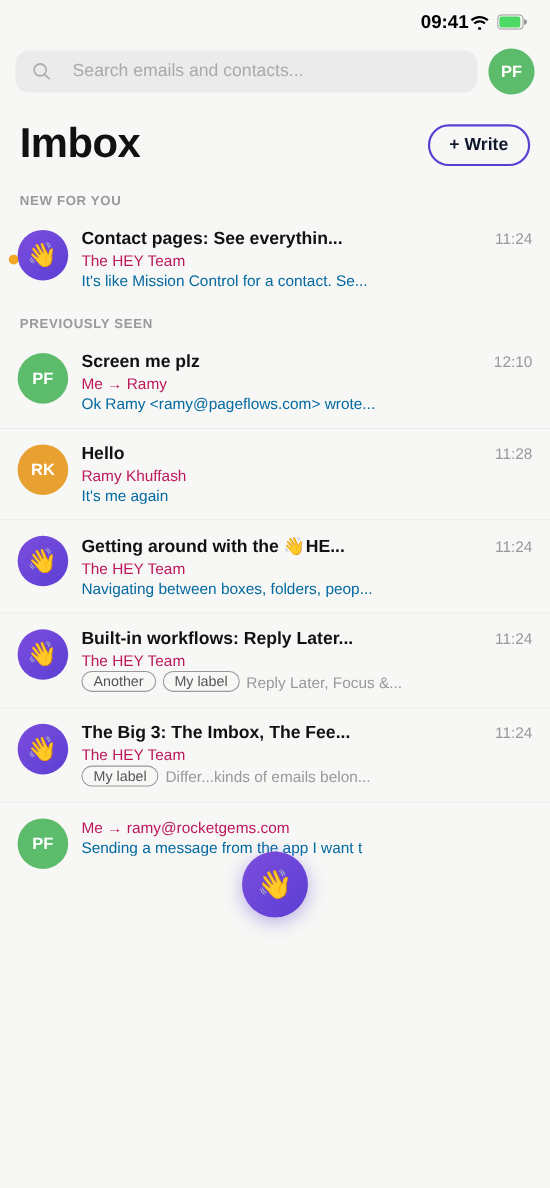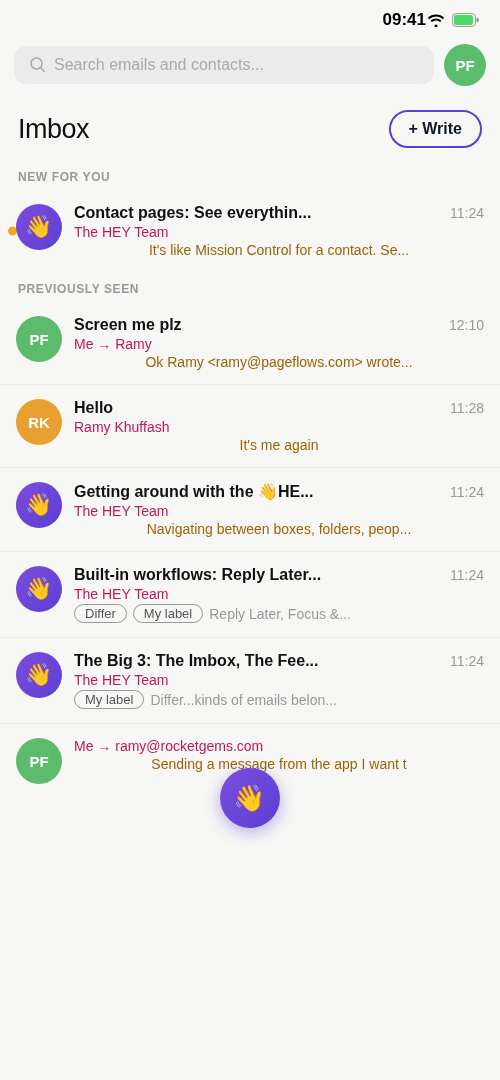--- a/index.html
+++ b/index.html
@@ -44,20 +44,21 @@
       background: #ebebeb;
       border-radius: 12px;
       padding: 10px 16px;
       display: flex;
       align-items: center;
       gap: 8px;
     }
     .search-bar-text {
       font-size: 16px;
       color: #aaa;
+      margin-left: 12px;
     }
     .avatar-pf {
       width: 42px;
       height: 42px;
       border-radius: 50%;
       background: #5dbc6b;
       display: flex;
       align-items: center;
       justify-content: center;
       color: white;
@@ -67,22 +68,22 @@
     }
 
     
     .header {
       display: flex;
       align-items: center;
       justify-content: space-between;
       padding: 16px 18px 12px;
     }
     .header-title {
-      font-size: 27px;
-      font-weight: 400;
+      font-size: 38px;
+      font-weight: 700;
       color: #111;
       letter-spacing: -0.5px;
     }
     .write-btn {
       border: 2px solid #5b3fd4;
       border-radius: 22px;
       padding: 8px 18px;
       background: transparent;
       color: #0f172a;
       font-size: 16px;
@@ -169,25 +170,24 @@
       flex-shrink: 0;
       margin-left: 8px;
     }
     .email-sender {
       font-size: 14px;
       color: #be185d;
       margin-bottom: 2px;
     }
     .email-preview {
       font-size: 14px;
-      color: #a16207;
+      color: #0369a1;
       white-space: nowrap;
       overflow: hidden;
       text-overflow: ellipsis;
-      text-align: center;
     }
 
     
     .unread-dot {
       width: 9px;
       height: 9px;
       border-radius: 50%;
       background: #f5a623;
       position: absolute;
       left: 8px;
@@ -361,21 +361,21 @@
     <div class="avatar avatar-hey">
       <span class="hey-icon">👋</span>
     </div>
     <div class="email-content">
       <div class="email-top">
         <span class="email-subject">Built-in workflows: Reply Later...</span>
         <span class="email-time">11:24</span>
       </div>
       <div class="email-sender">The HEY Team</div>
       <div class="tags">
-        <span class="tag">Differ</span>
+        <span class="tag">Another</span>
         <span class="tag">My label</span>
         <span class="tags-preview"> Reply Later, Focus &amp;...</span>
       </div>
     </div>
   </div>
 
   <div class="email-item">
     <div class="avatar avatar-hey">
       <span class="hey-icon">👋</span>
     </div>

